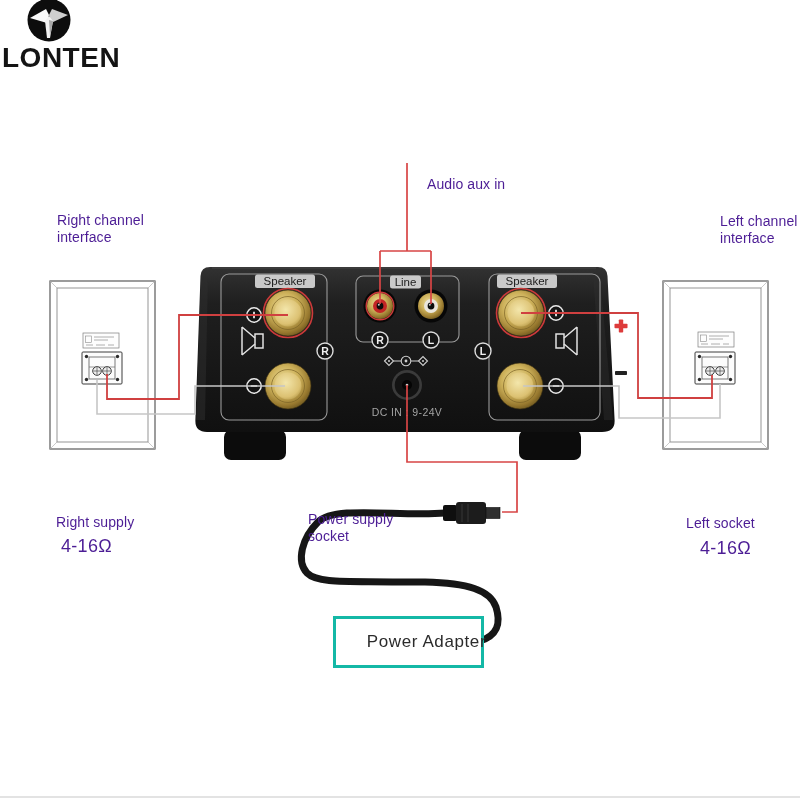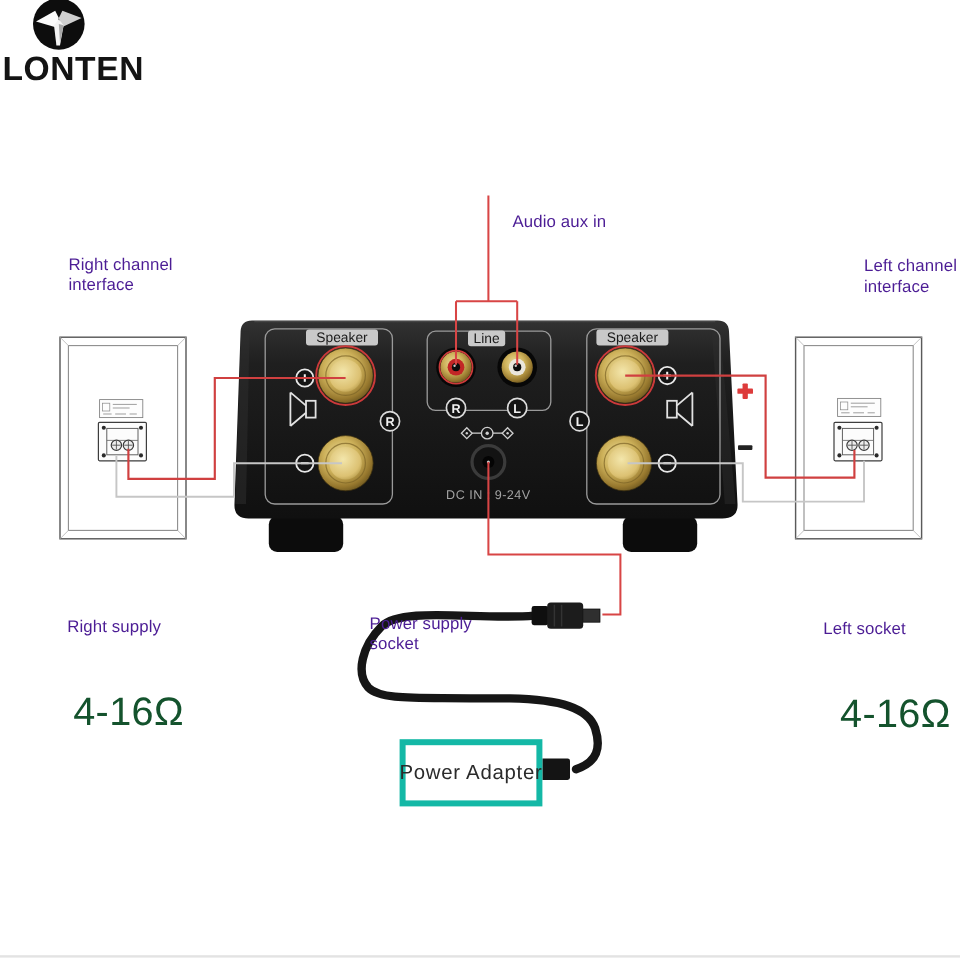--- a/index.html
+++ b/index.html
@@ -11,27 +11,27 @@
   .diagram-svg{position:absolute;left:0;top:0;}
   .callout{
     position:absolute;color:#4c1d95;font-size:14px;line-height:1.18;
     white-space:pre-line;letter-spacing:.1px;
   }
   .brand-name{
     position:absolute;left:2px;top:42px;font-size:28px;color:#141414;
     letter-spacing:.5px;font-weight:700;
   }
   .impedance{
-    position:absolute;font-size:33px;color:#14532d;letter-spacing:.3px;margin-top:38px;
+    position:absolute;font-size:18px;color:#4c1d95;letter-spacing:.3px;
   }
   .power-adapter-box{
     position:absolute;left:333px;top:616px;width:109px;height:46px;
-    background:#ffffff;border:5px solid #14b8a6;
+    background:#ffffff;border:3px solid #14b8a6;
     display:flex;align-items:center;justify-content:center;
-    font-size:17px;color:#2b2b2b;letter-spacing:.6px;white-space:nowrap;
+    font-size:17px;color:#2b2b2b;letter-spacing:.6px;white-space:nowrap;padding-left:36px;
   }
   .bottom-hairline{
     position:absolute;left:0;top:796px;width:800px;height:2px;background:#e3e3e3;
   }
   svg text{font-family:"Liberation Sans", sans-serif;}
 </style>
 </head>
 <body>
 
 <div class="stage">

